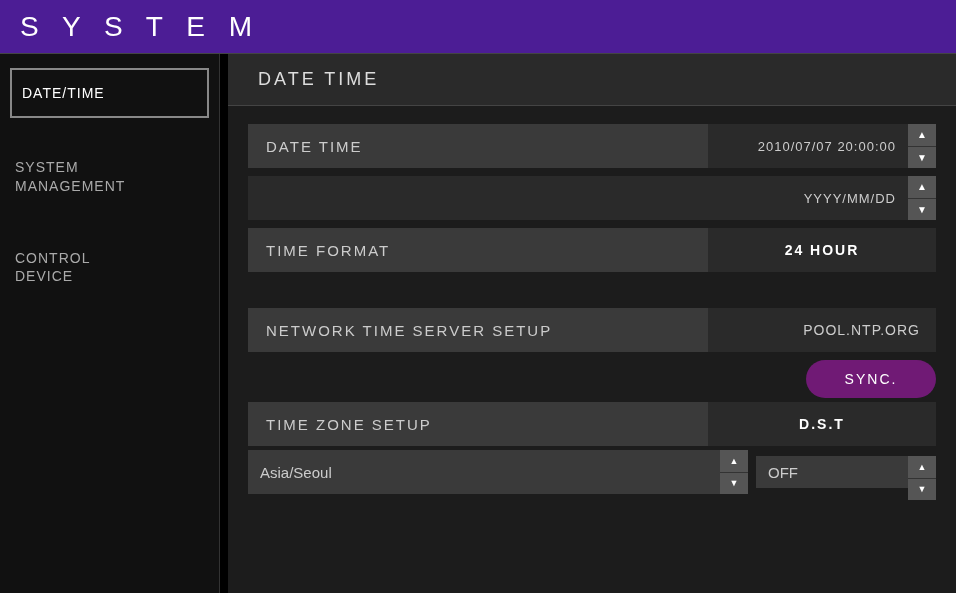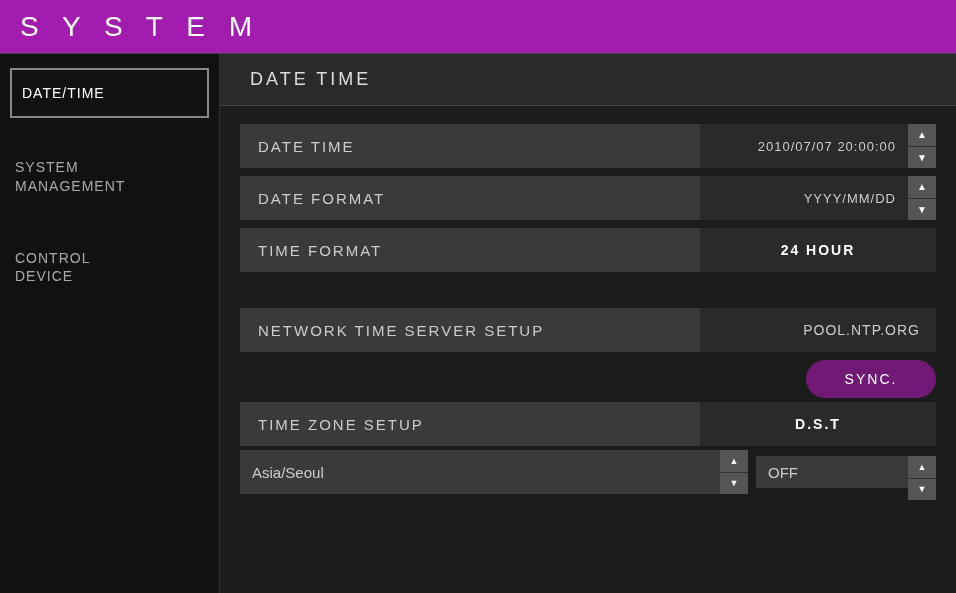--- a/index.html
+++ b/index.html
@@ -7,34 +7,35 @@
     body {
       background: #000;
       width: 956px;
       height: 593px;
       font-family: Arial, sans-serif;
       color: #fff;
       overflow: hidden;
     }
 
     .system-title {
-      background: #a21caf;
+      background: #4c1d95;
       padding: 12px 20px;
       font-size: 28px;
       letter-spacing: 8px;
       font-weight: normal;
       border-bottom: 1px solid #444;
       height: 54px;
       display: flex;
       align-items: center;
     }
 
     .main-layout {
       display: flex;
       height: calc(593px - 54px);
+      gap: 8px;
     }
 
     
     .sidebar {
       width: 220px;
       background: #111;
       padding: 10px 0;
       border-right: 1px solid #333;
     }
 
@@ -316,23 +317,20 @@
         <div class="spinner-container">
           <div class="spinner-value">2010/07/07 20:00:00</div>
           <div class="spinner-buttons">
             <button class="spinner-up">▲</button>
             <button class="spinner-down">▼</button>
           </div>
         </div>
       </div>
 
       <div class="setting-row">
-        <div class="setting-label">
-          <span>DATE FORMAT</span>
-        </div>
         <div class="spinner-container">
           <div class="spinner-value">YYYY/MM/DD</div>
           <div class="spinner-buttons">
             <button class="spinner-up">▲</button>
             <button class="spinner-down">▼</button>
           </div>
         </div>
       </div>
 
       <div class="setting-row">

